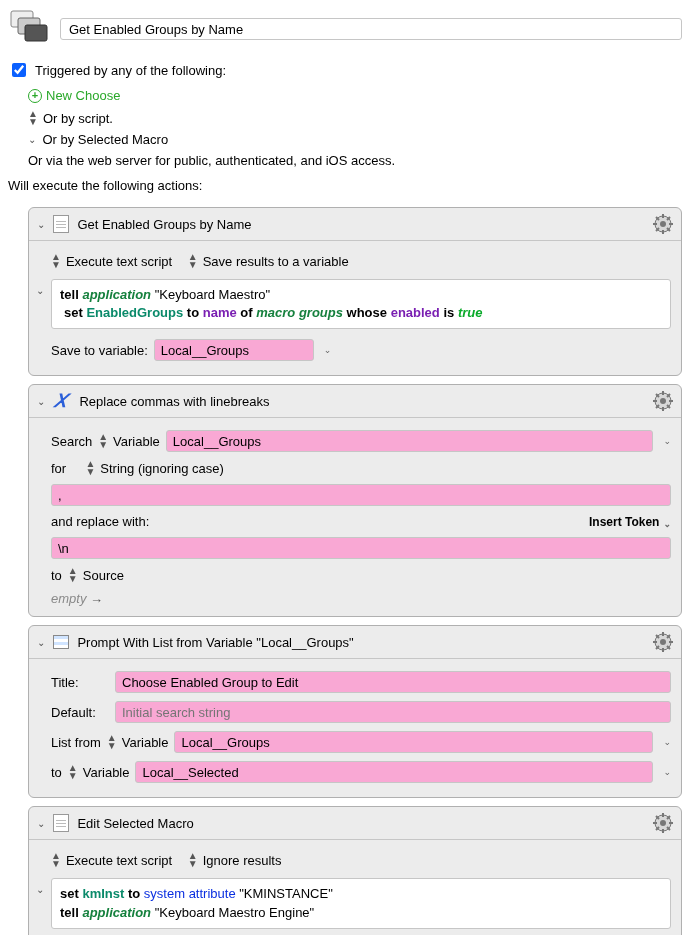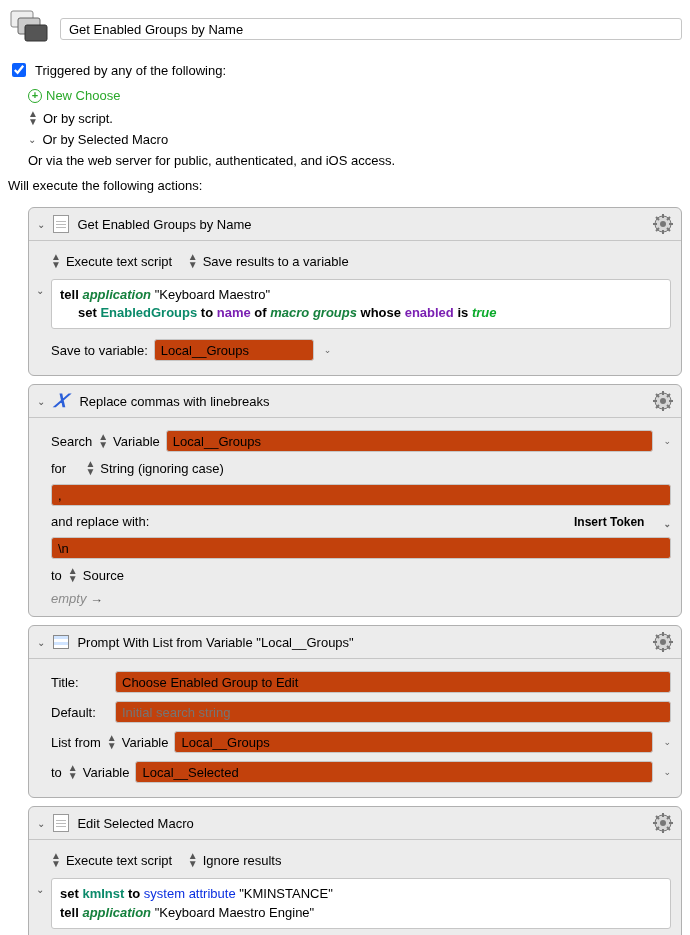--- a/index.html
+++ b/index.html
@@ -48,35 +48,35 @@
   }
   .action-body { padding: 8px 10px 10px 22px; }
   .opt-row { display: flex; align-items: center; gap: 6px; padding: 4px 0; flex-wrap: wrap; }
   .opt-row b { font-weight: 400; }
   .codebox {
     background: #fff; border: 1px solid #c6c6c6; border-radius: 3px;
     margin: 6px 0; padding: 6px 8px 6px 8px;
     font-family: "Helvetica Neue", Arial, sans-serif; font-size: 13px; line-height: 1.4;
     position: relative;
   }
-  .code-ind { margin-left: 18px; }
+  .code-ind { margin-left: 4px; }
   .kw { font-weight: 700; color: #000; }
   .blue { color: #15803d; font-style: italic; font-weight:700;}
   .teal { color: #0a8a6a; font-weight:700;}
   .purple { color: #7a1fb2; font-weight:700;}
   .green-it { color: #0aaa2a; font-style: italic; font-weight:700;}
   .blue-b { color: #0a2fe0; font-weight: 400; }
 
   .txt-input {
-    border: 1px solid #c6c6c6; border-radius: 3px; background: #c2410c;
+    border: 1px solid #c6c6c6; border-radius: 3px; background: #f9a8d4;
     height: 22px; padding: 2px 6px; font-size: 13px;
   }
   .full { width: 100%; }
   .grow { flex: 1; }
-  .insert-token { margin-left: auto; display: flex; align-items: flex-end; gap: 15px; font-weight: 600; cursor: pointer; font-size: 12px; }
+  .insert-token { margin-left: auto; display: flex; align-items: flex-end; gap: 0; font-weight: 600; cursor: pointer; font-size: 12px; }
   .empty-arrow { color: #8a8a8a; font-style: italic; padding-top: 4px; }
   .lbl-col { width: 58px; }
   .action-icon { width: 18px; height: 18px; flex: none; }
   .x-icon { font-family: "Times New Roman", serif; font-style: italic; color: #2b5fd9; font-size: 18px; font-weight: 700; line-height: 1; }
   .list-icon { width: 16px; height: 14px; border: 1px solid #888; background: linear-gradient(#d0e4ff 0 25%, #fff 25% 50%, #d0e4ff 50% 75%, #fff 75% 100%); flex:none; }
   .script-icon { width:16px; height:18px; border:1px solid #999; background:#fff; position:relative; flex:none;}
   .script-icon::after{content:""; position:absolute; left:2px; right:2px; top:5px; height:1px; background:#bbb; box-shadow:0 3px 0 #bbb, 0 6px 0 #bbb;}
   .drop-arrow { font-size: 9px; color: #666; margin-left: 4px; }
 </style>
 </head>

